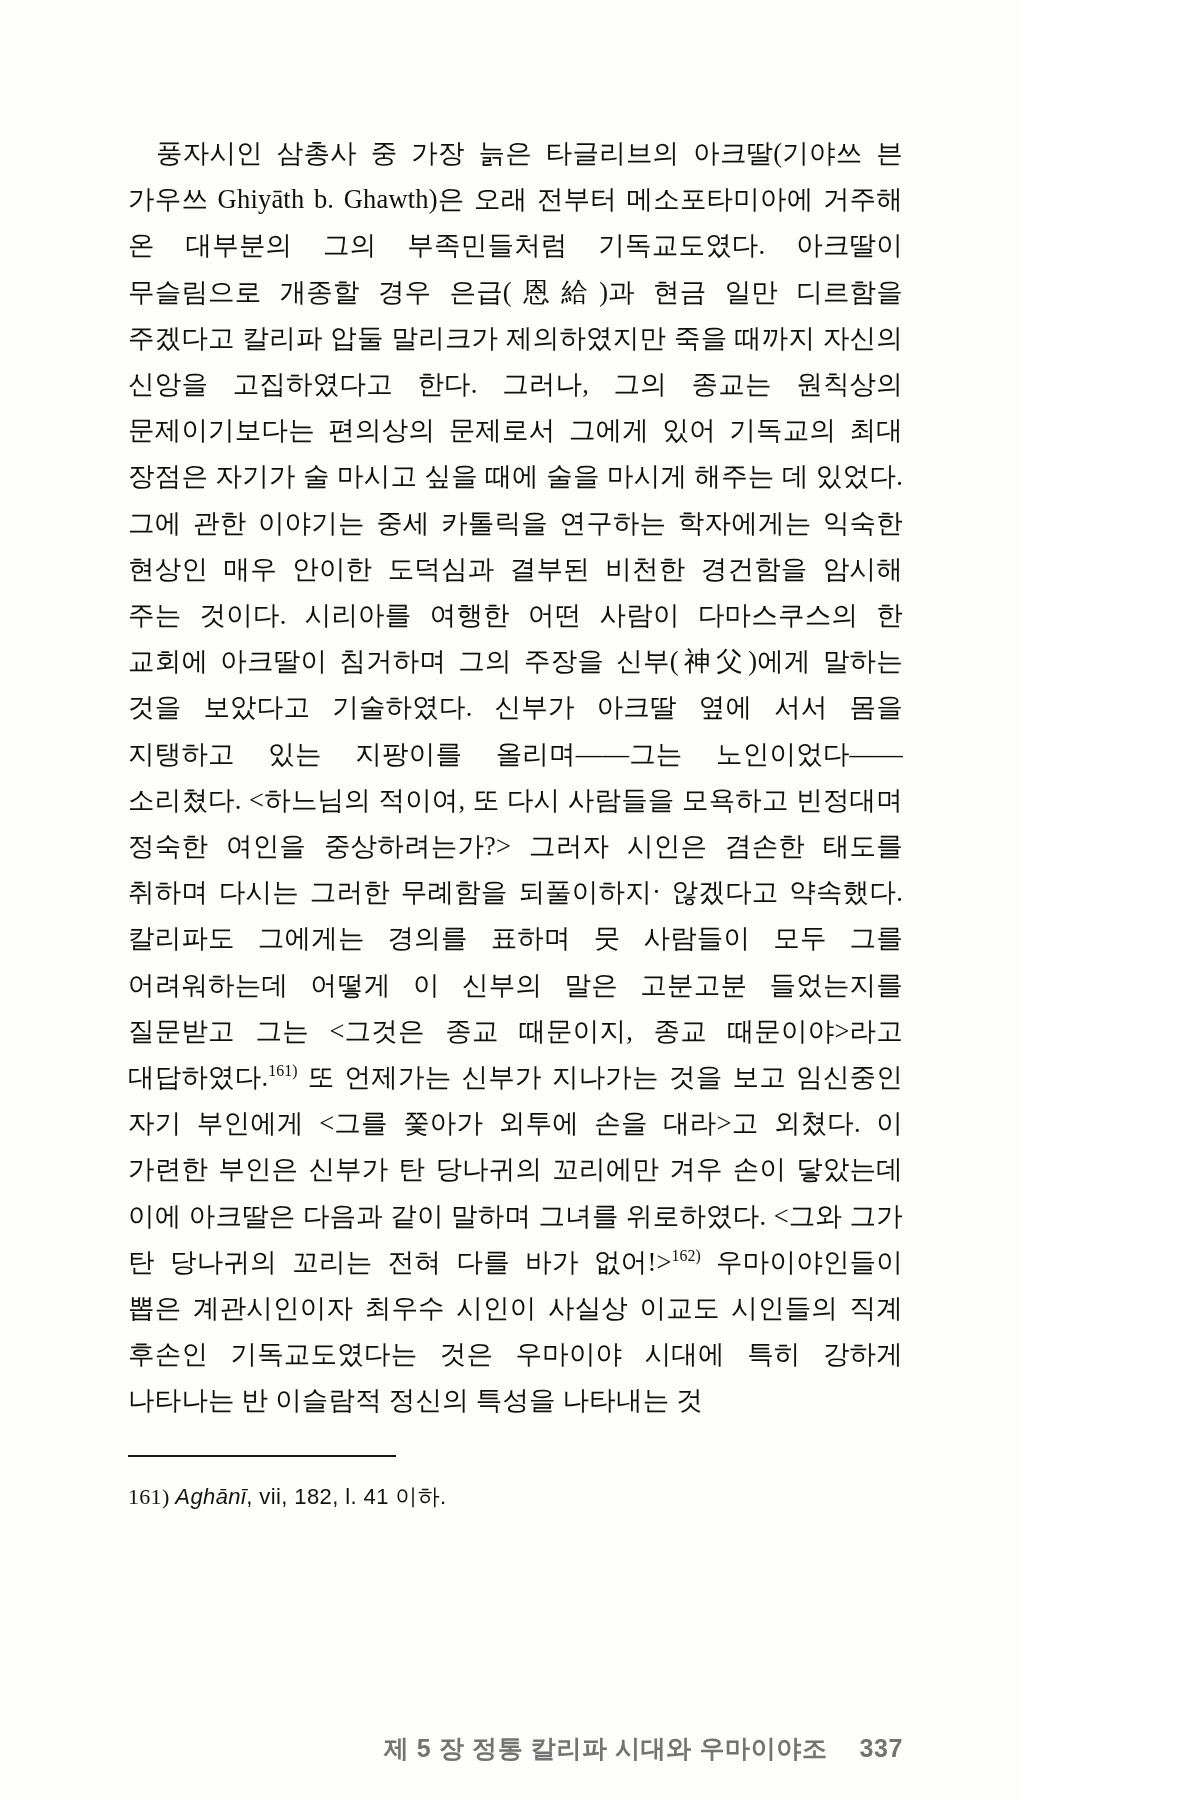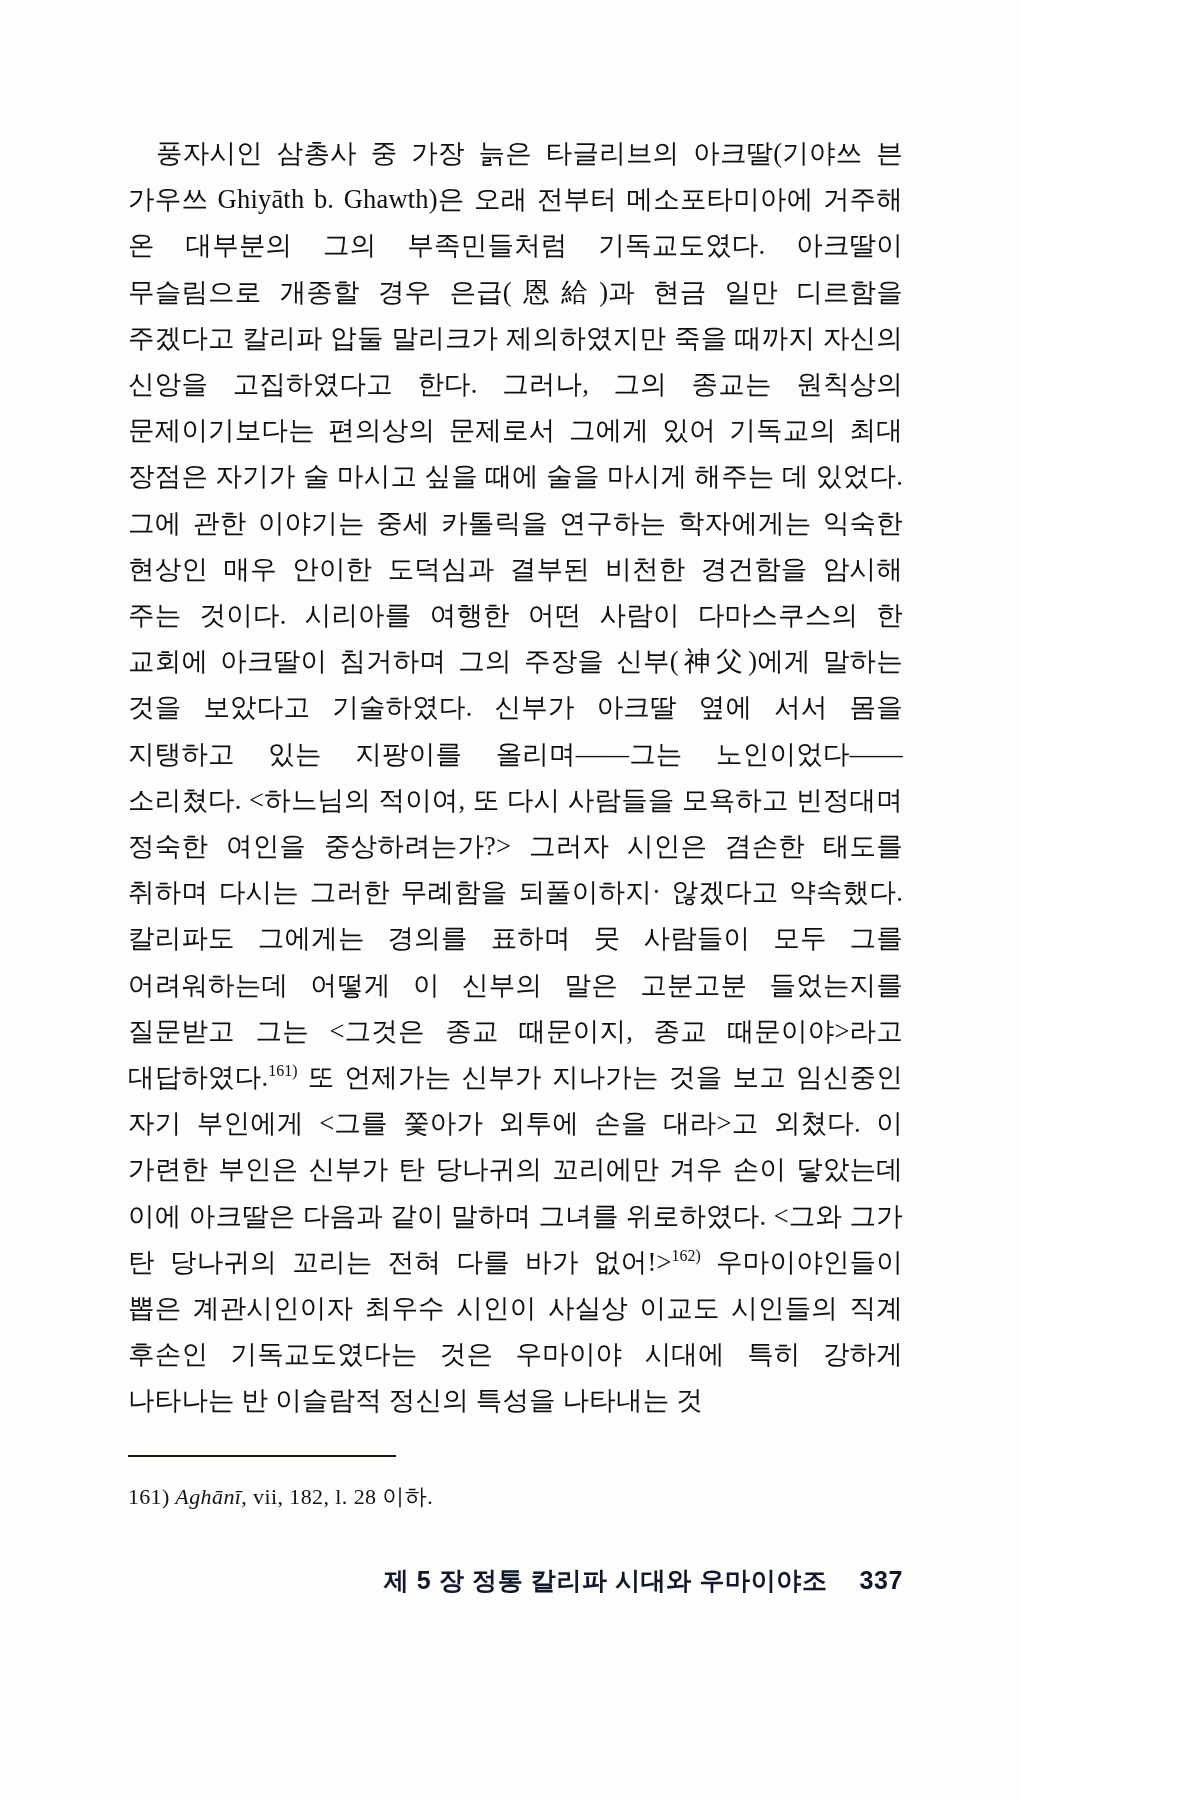--- a/index.html
+++ b/index.html
@@ -36,21 +36,21 @@
     letter-spacing: 0.2px;
     word-break: keep-all;
     color: #100f0d;
     margin: 0;
   }
   .body-text .indent {
     display: inline-block;
     width: 28px;
   }
   .latin {
-    font-family: Liberation Serif, serif;
+    font-family: Liberation Sans, sans-serif;
     letter-spacing: 0.4px;
     text-align: center;
   }
   sup.fnref {
     font-size: 0.6em;
     vertical-align: super;
     line-height: 0;
     letter-spacing: 0;
   }
   .footnote-rule {
@@ -73,48 +73,48 @@
   .footnotes .fn {
     white-space: nowrap;
     letter-spacing: 0.3px;
   }
   .fn .ital {
     font-style: italic;
   }
   .footer {
     position: absolute;
     left: 128px;
-    top: 1564px;
+    top: 1732px;
     width: 775px;
     text-align: right;
     font-family: "Liberation Sans", "DejaVu Sans", sans-serif;
     font-weight: bold;
     font-size: 25px;
     letter-spacing: 0.6px;
-    color: #0f172a;
+    color: #737373;
   }
   .footer .chap {
     margin-right: 14px;
   }
   .footer .pageno {
     margin-left: 18px;
   }
 </style>
 </head>
 <body>
 
 <div class="page">
 
   <div class="content">
     <p class="body-text"><span class="indent"></span><span>풍자시인 삼총사 중 가장 늙은 타글리브의 아크딸(기야쓰 븐 가우쓰 Ghiyāth b. Ghawth)은 오래 전부터 메소포타미아에 거주해 온 대부분의 그의 부족민들처럼 기독교도였다. 아크딸이 무슬림으로 개종할 경우 은급(恩給)과 현금 일만 디르함을 주겠다고 칼리파 압둘 말리크가 제의하였지만 죽을 때까지 자신의 신앙을 고집하였다고 한다. 그러나, 그의 종교는 원칙상의 문제이기보다는 편의상의 문제로서 그에게 있어 기독교의 최대 장점은 자기가 술 마시고 싶을 때에 술을 마시게 해주는 데 있었다. 그에 관한 이야기는 중세 카톨릭을 연구하는 학자에게는 익숙한 현상인 매우 안이한 도덕심과 결부된 비천한 경건함을 암시해 주는 것이다. 시리아를 여행한 어떤 사람이 다마스쿠스의 한 교회에 아크딸이 침거하며 그의 주장을 신부(神父)에게 말하는 것을 보았다고 기술하였다. 신부가 아크딸 옆에 서서 몸을 지탱하고 있는 지팡이를 올리며——그는 노인이었다——소리쳤다. &lt;하느님의 적이여, 또 다시 사람들을 모욕하고 빈정대며 정숙한 여인을 중상하려는가?&gt; 그러자 시인은 겸손한 태도를 취하며 다시는 그러한 무례함을 되풀이하지· 않겠다고 약속했다. 칼리파도 그에게는 경의를 표하며 뭇 사람들이 모두 그를 어려워하는데 어떻게 이 신부의 말은 고분고분 들었는지를 질문받고 그는 &lt;그것은 종교 때문이지, 종교 때문이야&gt;라고 대답하였다.</span><sup class="fnref">161)</sup><span> 또 언제가는 신부가 지나가는 것을 보고 임신중인 자기 부인에게 &lt;그를 쫓아가 외투에 손을 대라&gt;고 외쳤다. 이 가련한 부인은 신부가 탄 당나귀의 꼬리에만 겨우 손이 닿았는데 이에 아크딸은 다음과 같이 말하며 그녀를 위로하였다. &lt;그와 그가 탄 당나귀의 꼬리는 전혀 다를 바가 없어!&gt;</span><sup class="fnref">162)</sup><span> 우마이야인들이 뽑은 계관시인이자 최우수 시인이 사실상 이교도 시인들의 직계 후손인 기독교도였다는 것은 우마이야 시대에 특히 강하게 나타나는 반 이슬람적 정신의 특성을 나타내는 것</span></p>
   </div>
 
   <div class="footnote-rule"></div>
 
   <div class="footnotes">
-    <div class="fn"><span>161)</span>&nbsp;<span class="ital latin">Aghānī</span><span class="latin">, vii, 182, l. 28 이하.</span></div>
+    <div class="fn"><span>161)</span>&nbsp;<span class="ital latin">Aghānī</span><span class="latin">, vii, 182, l. 41 이하.</span></div>
   </div>
 
   <div class="footer">
     <span class="chap">제 5 장  정통 칼리파 시대와 우마이야조</span><span class="pageno">337</span>
   </div>
 
 </div>
 
 </body></html>

